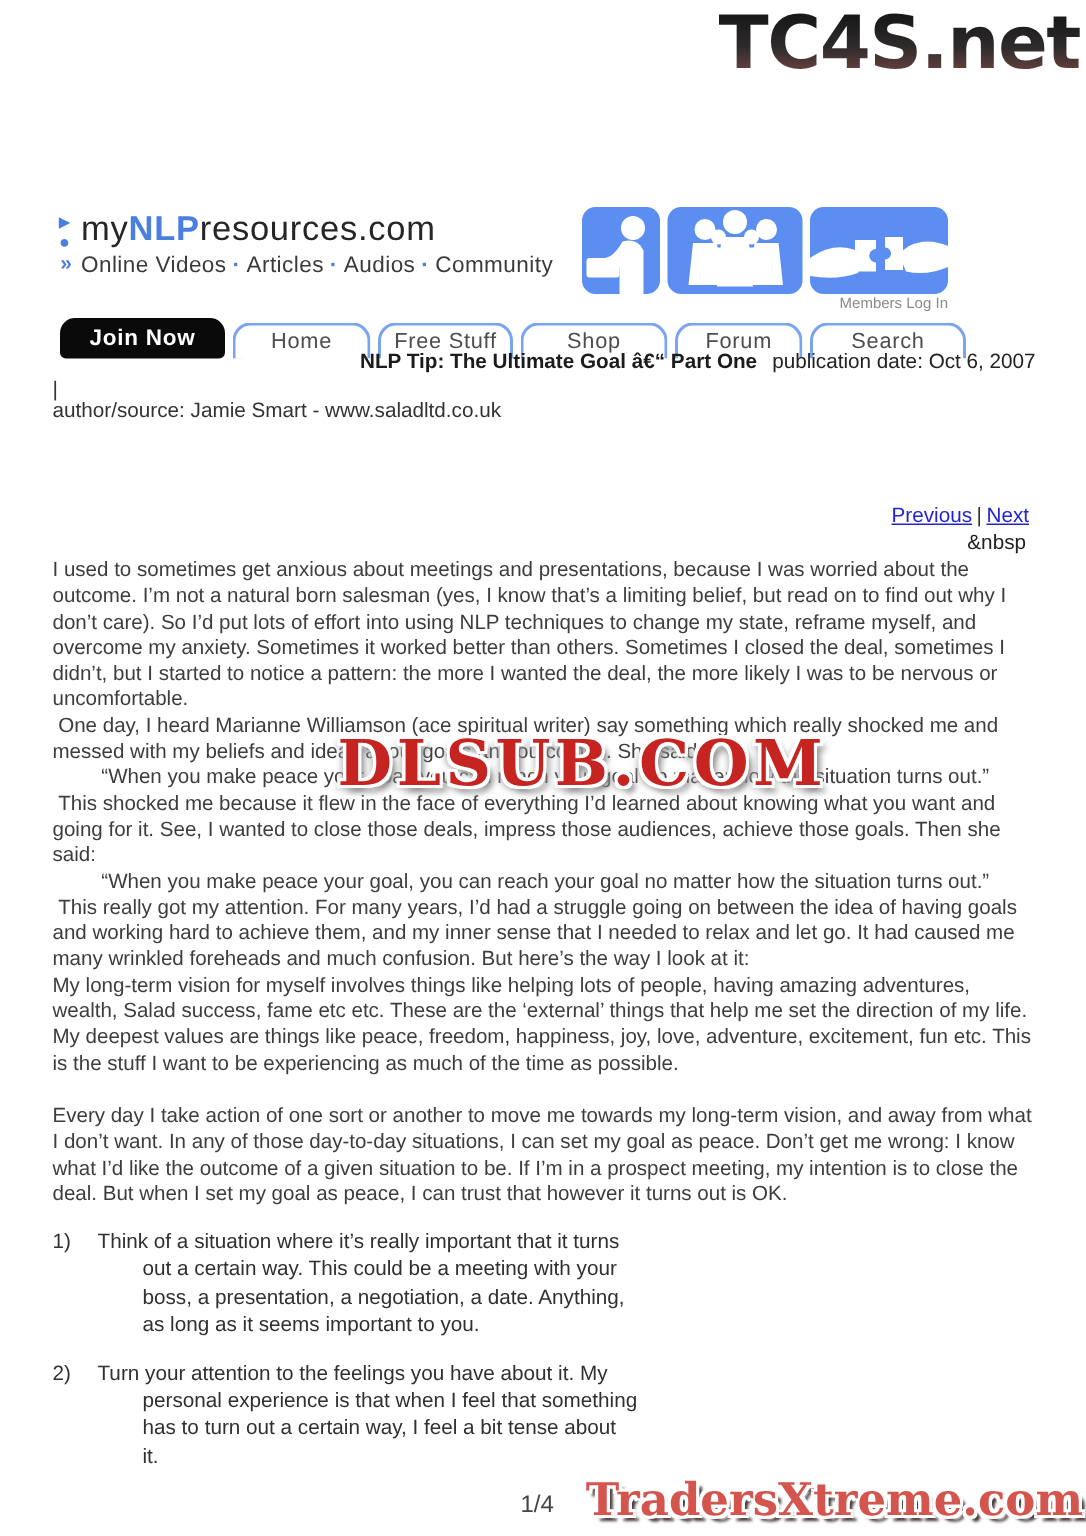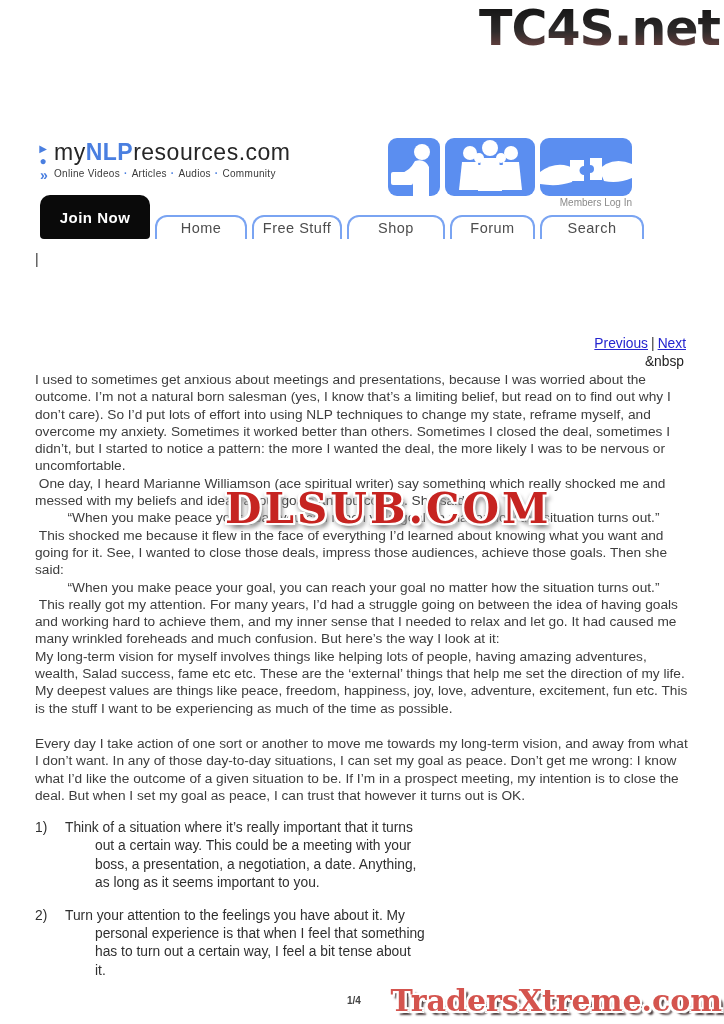--- a/index.html
+++ b/index.html
@@ -16,36 +16,36 @@
 
   
   .site-logo { position:absolute; left:35px; top:140px; display:flex; align-items:flex-start; cursor:pointer; }
   .logo-icon { display:flex; flex-direction:column; align-items:center; width:16px; margin:4px 3px 0 0;
                color:#4a7fe0; line-height:1; }
   .logo-icon .tri  { font-size:10px; }
   .logo-icon .dot  { font-size:12px; margin:1px 0; }
   .logo-icon .ff   { font-size:14px; font-weight:bold; letter-spacing:-2px; }
   .wordmark { font-size:23px; letter-spacing:0.5px; color:#262626; white-space:nowrap; line-height:1.1; }
   .wordmark .nlp { color:#4a7fe0; font-weight:bold; }
-  .tagline { margin-top:3px; font-size:10px; letter-spacing:0.3px; color:#3a3a3a; white-space:nowrap; }
+  .tagline { margin-top:3px; font-size:15px; letter-spacing:0.3px; color:#3a3a3a; white-space:nowrap; }
   .tagline .sep { color:#4a7fe0; font-weight:bold; padding:0 4px; }
 
   
   .thumbs { position:absolute; left:388px; top:138px; display:flex; gap:5px; }
   .thumb { background:#5b8ef0; border-radius:9px; overflow:hidden; cursor:pointer; }
   .thumb svg { display:block; }
   .members-login { position:absolute; right:92px; top:197px; font-size:10px; color:#8a8a8a; cursor:pointer; }
 
   
   .nav { position:absolute; left:40px; top:212px; display:flex; gap:5px; align-items:flex-end; height:27px; }
   .tab { display:flex; align-items:center; justify-content:center; height:24px;
          background:#fff; border:2.5px solid #7aa4f2; border-bottom:none;
          border-radius:12px 12px 0 0; color:#4d4d4d; font-size:14.5px; letter-spacing:0.5px; cursor:pointer; }
   .tab.active { background:#0a0a0a; color:#fff; font-weight:bold; border:none;
-                border-radius:10px 10px 4px 4px; height:44px; font-size:15px; }
+                border-radius:10px 10px 4px 4px; height:27px; font-size:15px; }
 
   
   .title-line { position:absolute; left:240px; top:233px; font-size:13.8px; white-space:nowrap; color:#1c1c1c; }
   .title-line .pub { font-weight:normal; color:#222; margin-left:10px; }
   .pipe-line   { position:absolute; left:35px; top:251px; font-size:14px; color:#333; }
   .author-line { position:absolute; left:35px; top:266px; font-size:13.8px; color:#333; }
 
   
   .pager { position:absolute; right:38px; top:336px; font-size:13.8px; text-align:right; }
   .pager a { color:#2424cf; text-decoration:underline; cursor:pointer; }
@@ -73,21 +73,21 @@
            text-shadow:-2px 0 0 #fff, 2px 0 0 #fff, 0 -2px 0 #fff, 0 2px 0 #fff,
                        -2px -2px 0 #fff, 2px 2px 0 #fff, -2px 2px 0 #fff, 2px -2px 0 #fff,
                        4px 5px 4px #8d8d8d, -3px 3px 4px #b5b5b5; }
   .traders { position:absolute; right:2px; bottom:6px;
              font-family:"DejaVu Serif", serif; font-weight:bold; font-size:30px; letter-spacing:0px;
              color:#d4544e; white-space:nowrap;
              text-shadow:-2px 0 0 #fff, 2px 0 0 #fff, 0 -2px 0 #fff, 0 2px 0 #fff,
                          -2px -2px 0 #fff, 2px 2px 0 #fff, -2px 2px 0 #fff, 2px -2px 0 #fff,
                          4px 4px 2px #4a3b3b; }
 
-  .page-num { position:absolute; left:347px; top:995px; font-size:10px; color:#444;font-weight:bold; }
+  .page-num { position:absolute; left:347px; top:995px; font-size:16px; color:#444; }
 </style>
 </head>
 <body>
 
 <div id="page">
 
   <div class="tc4s">TC4S.net</div>
 
   <div class="site-logo">
     <div class="logo-icon">
@@ -136,21 +136,25 @@
 
   <div class="nav">
     <div class="tab active" style="width:110px;">Join Now</div>
     <div class="tab" style="width:92px;">Home</div>
     <div class="tab" style="width:90px;">Free Stuff</div>
     <div class="tab" style="width:98px;">Shop</div>
     <div class="tab" style="width:85px;">Forum</div>
     <div class="tab" style="width:104px;">Search</div>
   </div>
 
+  <div class="title-line">
+    <b>NLP Tip: The Ultimate Goal â€“ Part One</b><span class="pub">publication date: Oct 6, 2007</span>
+  </div>
   <div class="pipe-line">|</div>
+  <div class="author-line">author/source: Jamie Smart - www.saladltd.co.uk</div>
 
   <div class="pager">
     <a>Previous</a><span class="sep">|</span><a>Next</a>
   </div>
   <div class="nbsp-line">&amp;nbsp</div>
 
   <div class="article">
     <p>I used to sometimes get anxious about meetings and presentations, because I was worried about the outcome. I’m not a natural born salesman (yes, I know that’s a limiting belief, but read on to find out why I don’t care). So I’d put lots of effort into using NLP techniques to change my state, reframe myself, and overcome my anxiety. Sometimes it worked better than others. Sometimes I closed the deal, sometimes I didn’t, but I started to notice a pattern: the more I wanted the deal, the more likely I was to be nervous or uncomfortable.</p>
     <p> One day, I heard Marianne Williamson (ace spiritual writer) say something which really shocked me and messed with my beliefs and ideas about goals and outcomes. She said:</p>
     <p class="quote">“When you make peace your goal, you can reach your goal no matter how the situation turns out.”</p>

